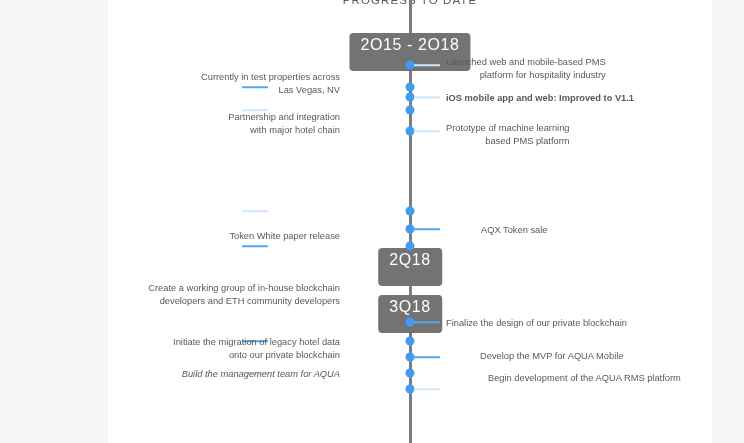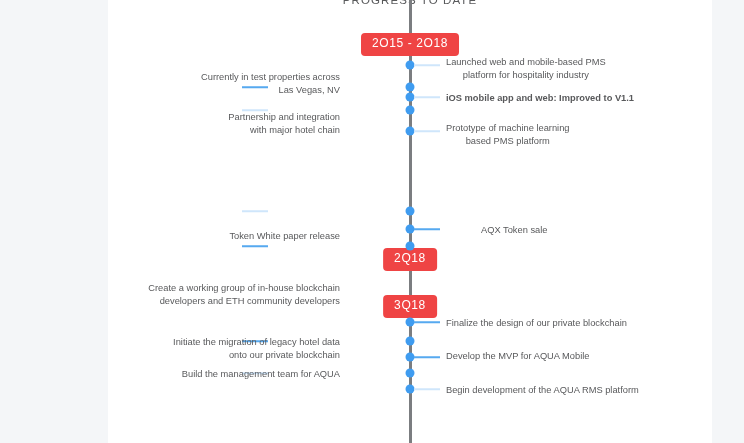--- a/index.html
+++ b/index.html
@@ -45,26 +45,26 @@
     position: absolute;
     left: 301px;
     top: 0;
     width: 2.5px;
     height: 443px;
     background: #7b7d80;
   }
   .period-badge {
     position: absolute;
     transform: translateX(-50%);
-    background: #ef4444;
+    background: #737373;
     color: #ffffff;
     border-radius: 4px;
-    font-size: 12px;
+    font-size: 16px;
     letter-spacing: 0.6px;
-    padding: 4px 11px 7px 11px;
+    padding: 4px 11px 18px 11px;
     white-space: nowrap;
     text-align: center;
     line-height: 1;
   }
   .milestone {
     position: absolute;
     left: 302px;
     transform: translate(-50%, -50%);
     width: 9px;
     height: 9px;
@@ -83,21 +83,21 @@
   .item-label {
     position: absolute;
     font-size: 9.3px;
     line-height: 12.6px;
     color: #58595b;
     font-weight: 400;
     white-space: pre-line;
   }
   .item-label.right {
     left: 338px;
-    text-align: center;
+    text-align: right;
   }
   .item-label.left {
     right: 372px;
     text-align: right;
   }
 </style>
 </head>
 <body>
 
 <div id="stage">
@@ -142,23 +142,23 @@
         <div class="period-badge" style="left: 302px; top: 295px;">3Q18</div>
         <div class="milestone" style="top: 322px;"></div>
         <div class="stub right strong" style="top: 322px; width: 26px;"></div>
         <div class="item-label right" style="top: 317px;">Finalize the design of our private blockchain</div>
         <div class="milestone" style="top: 341px;"></div>
         <div class="stub left strong" style="top: 341px; width: 26px;"></div>
         <div class="item-label left" style="top: 336px;">Initiate the migration of legacy hotel data
 onto our private blockchain</div>
         <div class="milestone" style="top: 357px;"></div>
         <div class="stub right strong" style="top: 357px; width: 26px;"></div>
-        <div class="item-label right" style="top: 350px;">Develop the MVP for AQUA Mobile</div>
+        <div class="item-label right" style="top: 350px; margin-left: 34px;">Develop the MVP for AQUA Mobile</div>
         <div class="milestone" style="top: 373px;"></div>
         <div class="stub left faint" style="top: 373px; width: 26px;"></div>
-        <div class="item-label left" style="top: 368px;">Build the management team for AQUA</div>
+        <div class="item-label left" style="top: 368px; font-style: italic;">Build the management team for AQUA</div>
         <div class="milestone" style="top: 389px;"></div>
         <div class="stub right faint" style="top: 389px; width: 26px;"></div>
-        <div class="item-label right" style="top: 384px;">Begin development of the AQUA RMS platform</div>
+        <div class="item-label right" style="top: 372px; margin-left: 42px;">Begin development of the AQUA RMS platform</div>
       </div>
 
   </div>
 </div>
 
 </body></html>

